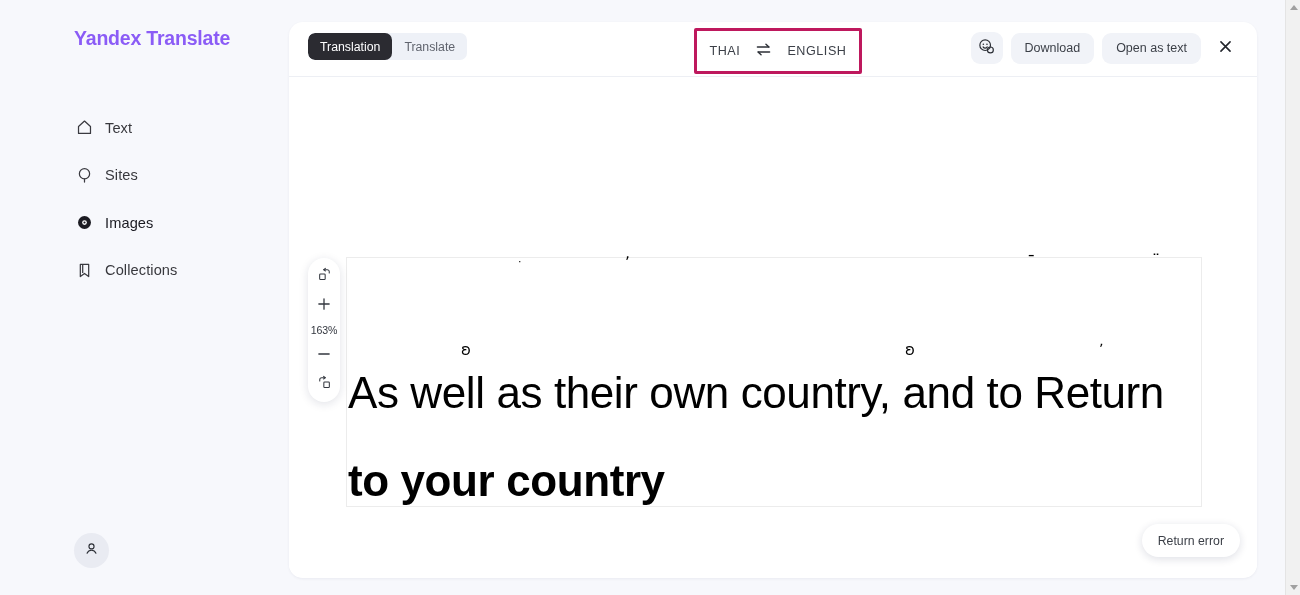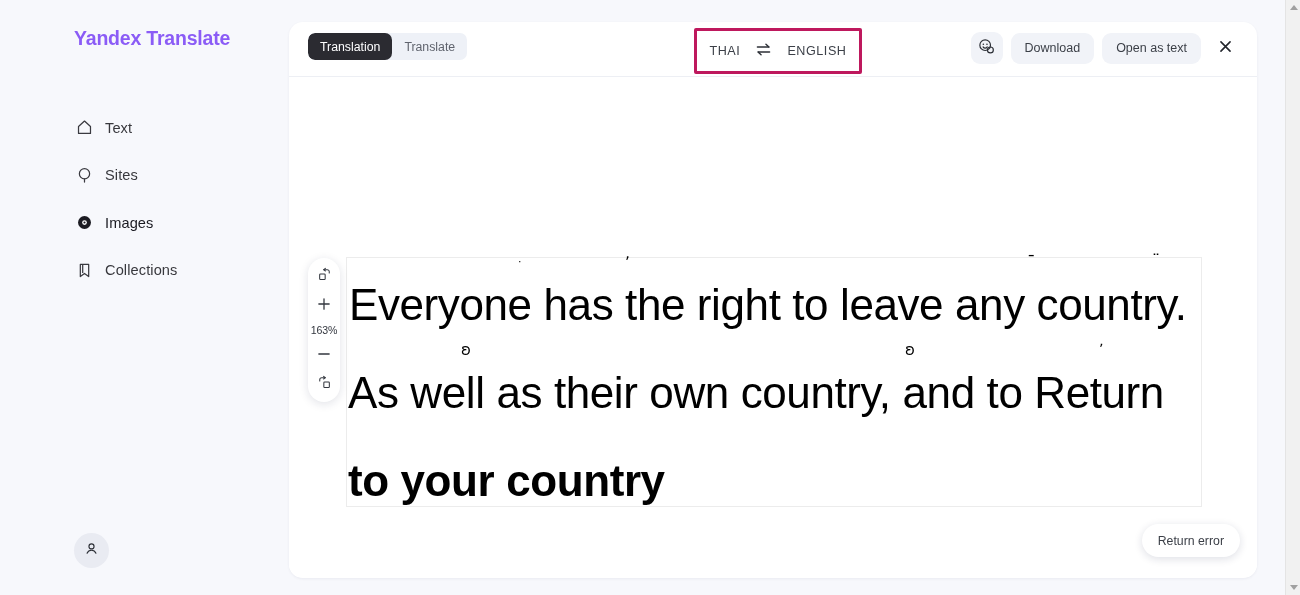--- a/index.html
+++ b/index.html
@@ -455,21 +455,20 @@
     <div id="image-frame">
 
       <span class="diacritic" style="left:170px; top:2px; font-size:11px;">˙</span>
       <span class="diacritic" style="left:278px; top:-2px; font-size:15px;">ʼ</span>
       <span class="diacritic" style="left:680px; top:-4px; font-size:17px;">ˉ</span>
       <span class="diacritic" style="left:805px; top:-5px; font-size:16px;">¨</span>
       <span class="diacritic" style="left:114px; top:85px; font-size:15px;">ʚ</span>
       <span class="diacritic" style="left:558px; top:85px; font-size:15px;">ʚ</span>
       <span class="diacritic" style="left:752px; top:84px; font-size:14px;">ʼ</span>
 
-      <div class="img-line" id="img-line-1">Everyone has the right to leave any country.</div>
       <div class="img-line" id="img-line-2">As well as their own country, and to Return</div>
       <div class="img-line" id="img-line-3">to your country</div>
     </div>
 
     <button id="report-btn">Return error</button>
 
   </div>
 
 </div>
 

